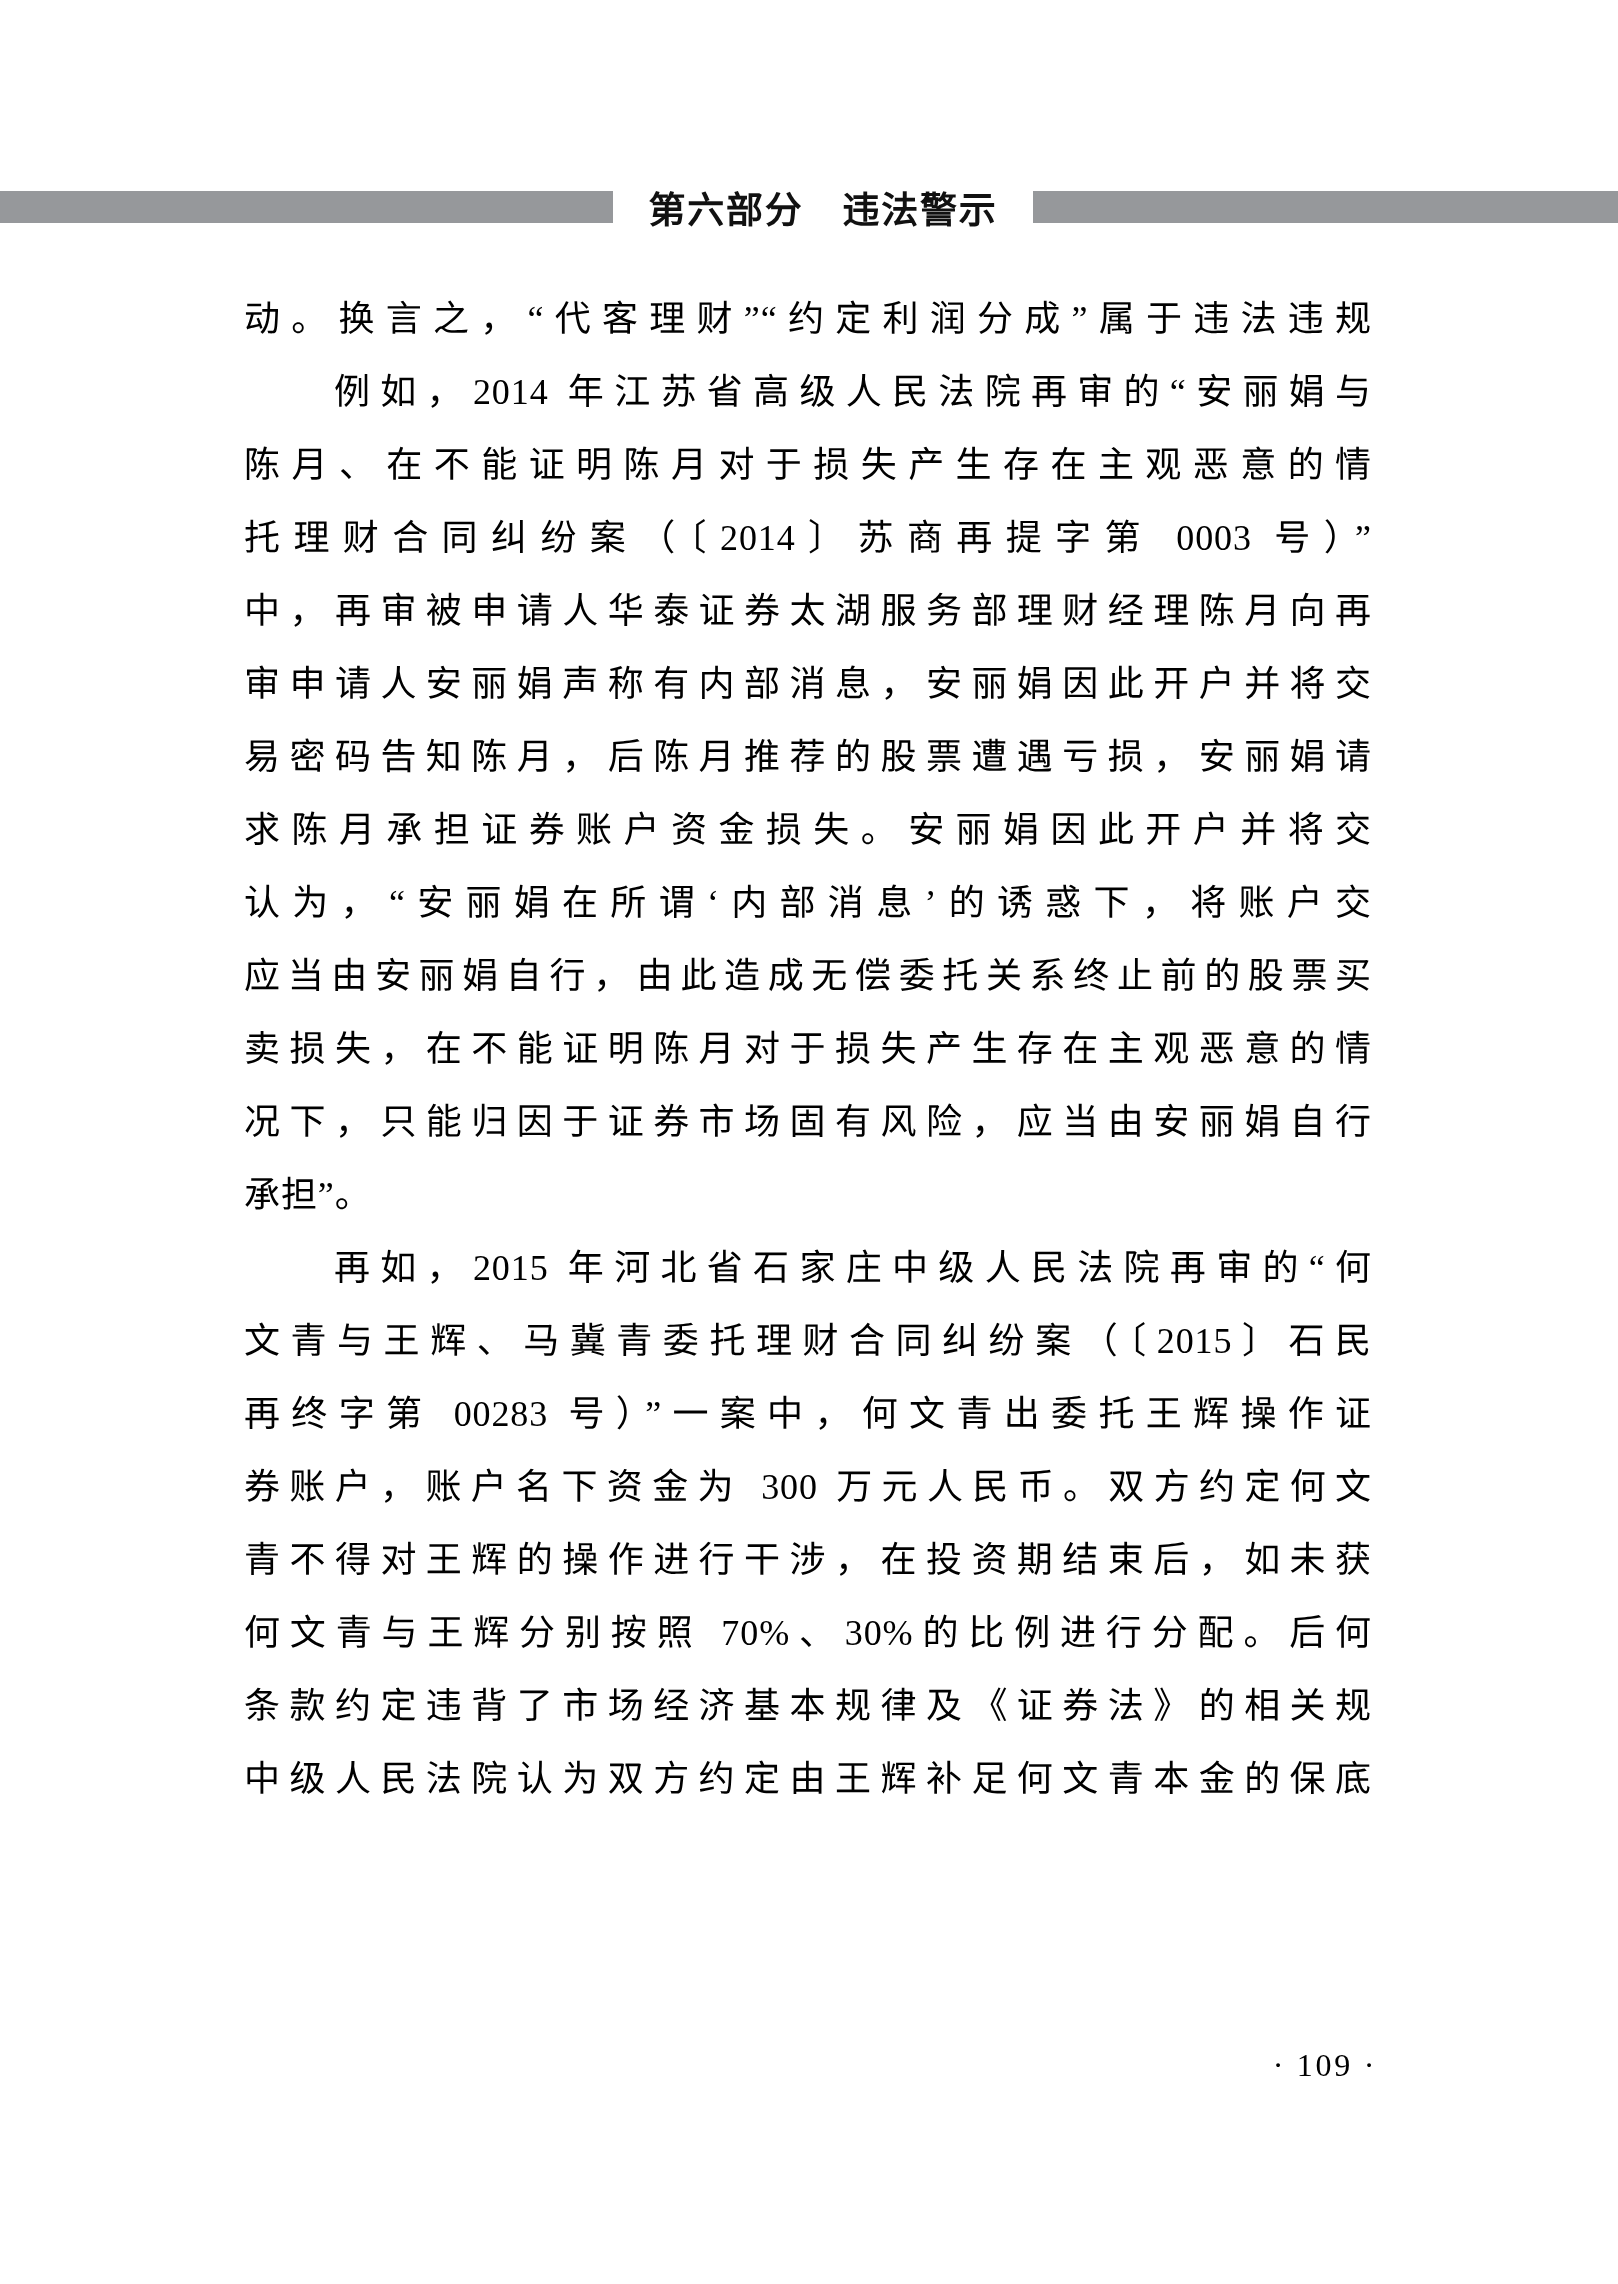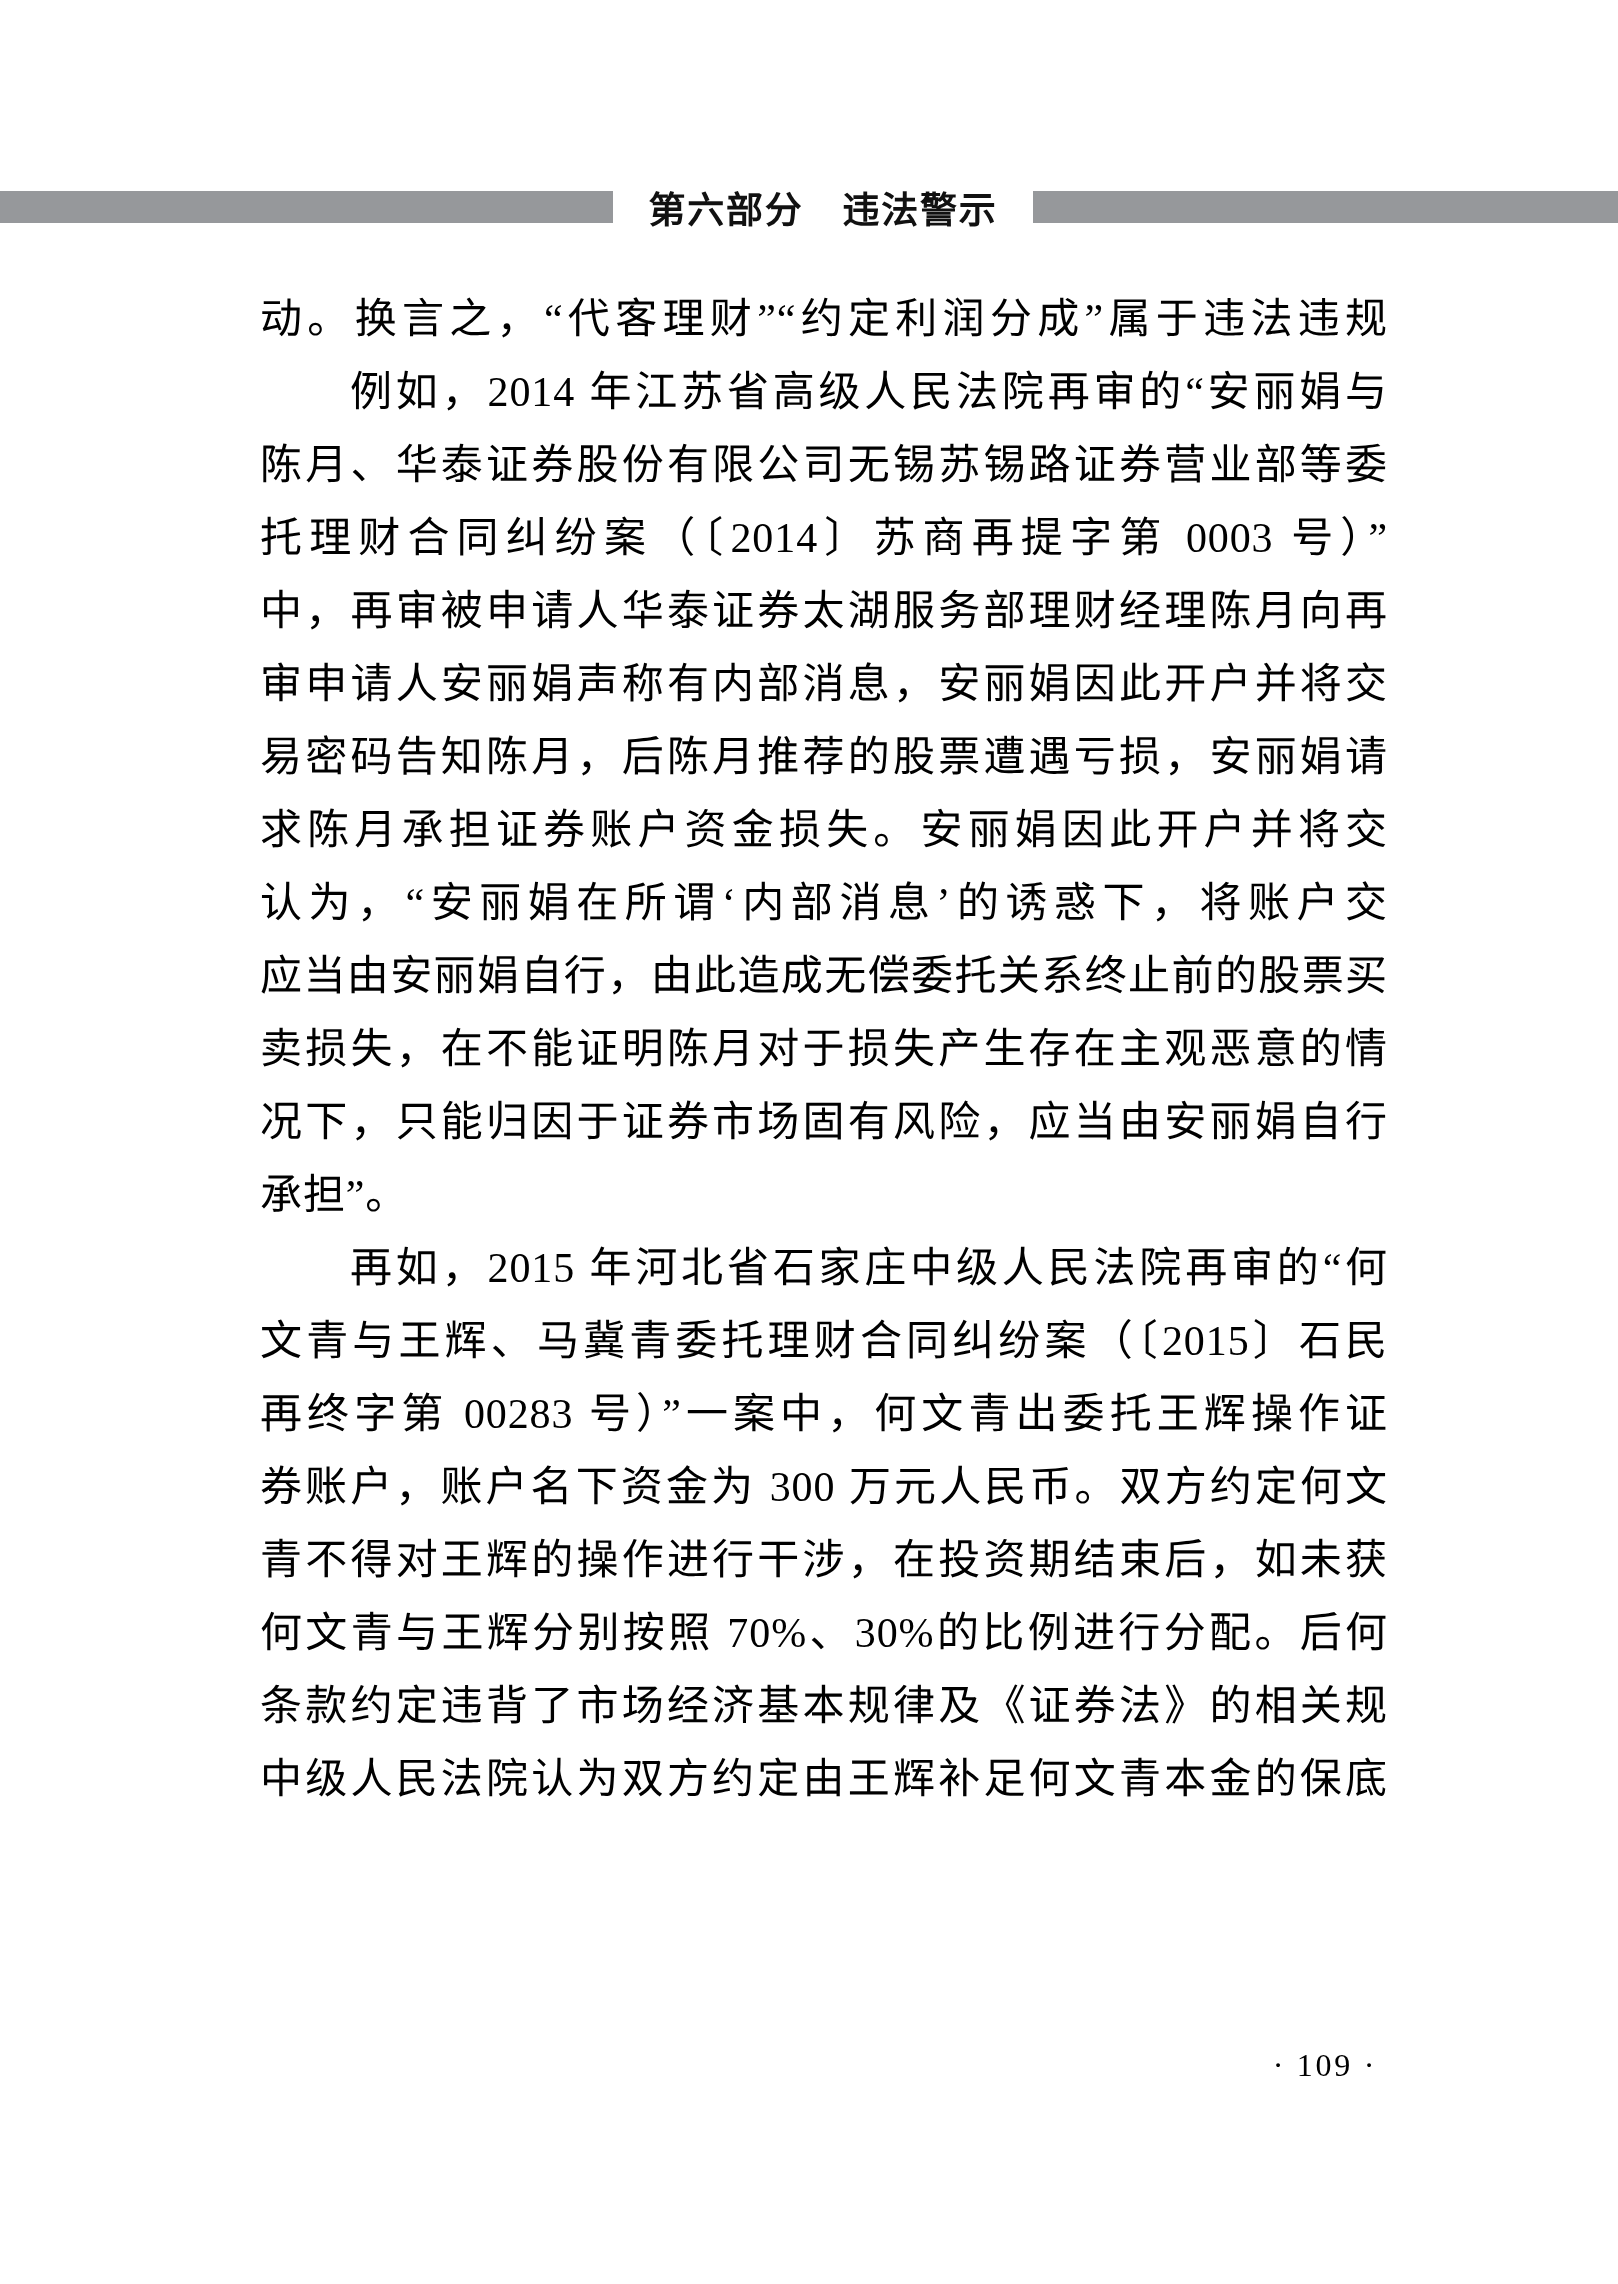--- a/index.html
+++ b/index.html
@@ -22,21 +22,21 @@
   .runhead-title{
     position:absolute;top:184px;left:613px;width:420px;height:45px;
     display:flex;align-items:center;justify-content:center;
     font-family:"Liberation Sans","DejaVu Sans",sans-serif;
     font-weight:bold;font-size:37px;letter-spacing:1.8px;
     color:#111111;white-space:pre;
   }
   
   .bodytext{
     position:absolute;left:244px;top:283px;width:1128px;
-    font-size:42px;letter-spacing:0.9px;margin-left:16px;
+    font-size:36px;letter-spacing:0.9px;
   }
   .line{
     height:73px;line-height:73px;
     white-space:nowrap;
     text-align:justify;
   }
   .line.fill{text-align-last:justify;white-space:normal;overflow:hidden;}
   .line.indent{text-indent:90px;}
   
   .folio{
@@ -50,21 +50,21 @@
 
 <div class="page">
 
   <div class="runhead-bar left"></div>
   <div class="runhead-bar right"></div>
   <div class="runhead-title">第六部分　违法警示</div>
 
   <div class="bodytext">
     <div class="line fill">动。换言之，“代客理财”“约定利润分成”属于违法违规</div>
     <div class="line fill indent">例如，2014 年江苏省高级人民法院再审的“安丽娟与</div>
-    <div class="line fill">陈月、华泰证券股份有限公司无锡苏锡路证券营业部等委</div>
+    <div class="line fill">陈月、在不能证明陈月对于损失产生存在主观恶意的情</div>
     <div class="line fill">托理财合同纠纷案（〔2014〕苏商再提字第 0003 号）”</div>
     <div class="line fill">中，再审被申请人华泰证券太湖服务部理财经理陈月向再</div>
     <div class="line fill">审申请人安丽娟声称有内部消息，安丽娟因此开户并将交</div>
     <div class="line fill">易密码告知陈月，后陈月推荐的股票遭遇亏损，安丽娟请</div>
     <div class="line fill">求陈月承担证券账户资金损失。安丽娟因此开户并将交</div>
     <div class="line fill">认为，“安丽娟在所谓‘内部消息’的诱惑下，将账户交</div>
     <div class="line fill">应当由安丽娟自行，由此造成无偿委托关系终止前的股票买</div>
     <div class="line fill">卖损失，在不能证明陈月对于损失产生存在主观恶意的情</div>
     <div class="line fill">况下，只能归因于证券市场固有风险，应当由安丽娟自行</div>
     <div class="line">承担”。</div>

